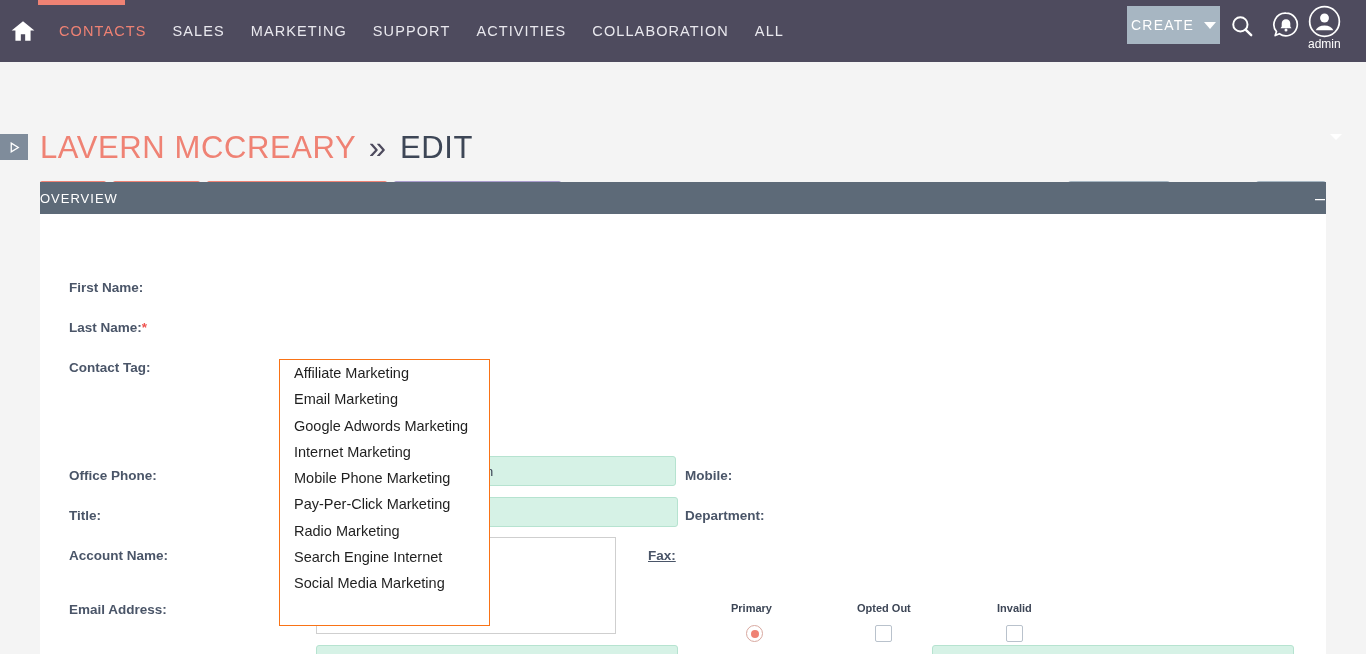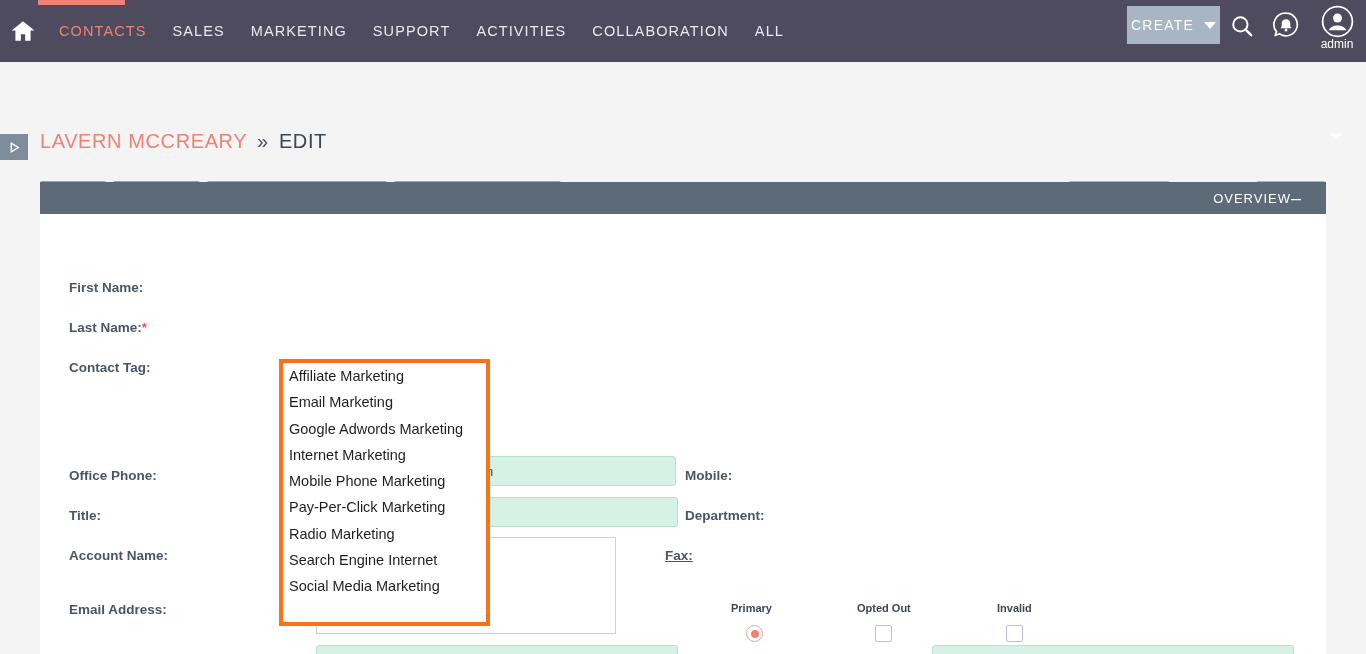--- a/index.html
+++ b/index.html
@@ -47,41 +47,41 @@
     width: 0; height: 0; border-left: 6px solid transparent;
     border-right: 6px solid transparent; border-top: 7px solid #fff;
   }
   .icon-btn {
     width: 44px; height: 44px; margin-top: 1px;
     display: flex; align-items: center; justify-content: center;
     cursor: pointer;
   }
   #admin-wrap {
     width: 58px; margin-top: 0; display: flex; flex-direction: column;
-    align-items: center; cursor: pointer; padding-top: 2px;
+    align-items: flex-start; cursor: pointer; padding-top: 2px;
   }
   #admin-label { color: #fff; font-size: 12px; margin-top: -1px; }
 
   
   #subheader {
     position: absolute; left: 0; top: 62px; width: 1366px; height: 112px;
     background: #f4f4f4;
   }
   #side-toggle {
     position: absolute; left: 0; top: 72px; width: 28px; height: 26px;
     background: #7f8c9b; display: flex; align-items: center; justify-content: center;
     cursor: pointer;
   }
   #header-chevron {
     position: absolute; right: 18px; top: 66px; width: 24px; height: 18px;
     display: flex; align-items: center; justify-content: center; cursor: pointer;
   }
   #page-title {
     position: absolute; left: 40px; top: 68px;
-    font-size: 20px; letter-spacing: 0.6px; font-weight: 400;
+    font-size: 31px; letter-spacing: 0.6px; font-weight: 400;
     color: #2f3b4e;
   }
   #page-title .name { color: #ef8274; }
   #page-title .sep { color: #4e4b5e; padding: 0 4px; }
   #page-title .mode { color: #3d4656; }
 
   #action-bar { position: absolute; left: 40px; top: 119px; display: flex; gap: 7px; }
   .btn {
     border: none; color: #fff; height: 30px; padding: 0 14px;
     font-size: 13.5px; letter-spacing: 0.7px; cursor: pointer; border-radius: 2px;
@@ -99,22 +99,22 @@
   }
   #pager-count { color: #3d4656; font-size: 14px; }
 
   
   #card {
     position: absolute; left: 40px; top: 182px; width: 1286px; height: 472px;
     background: #fff;
   }
   #panel-header {
     height: 32px; background: #5d6a78; color: #fff;
-    display: flex; align-items: center; justify-content: flex-end;
-    padding: 0 24px; font-size: 13px; letter-spacing: 1px;
+    display: flex; align-items: center; justify-content: space-between;
+    padding: 0 0; font-size: 13px; letter-spacing: 1px;
   }
   #panel-collapse { cursor: pointer; font-size: 18px; line-height: 10px; }
 
   #form { position: relative; height: 504px; }
 
   .flabel {
     position: absolute; font-size: 13.5px; font-weight: bold; color: #4a5568;
   }
   .finput {
     position: absolute; background: #d6f2e6; border: 1px solid #b6e3d0;
@@ -140,21 +140,21 @@
     position: absolute; left: 276px; top: 323px; width: 300px; height: 97px;
     background: #fff; border: 1px solid #cfcfcf;
   }
   #tag-chip {
     position: absolute; left: 10px; top: 12px;
     font-size: 13px; font-weight: bold; color: #1a1a1a;
   }
 
   #tag-dropdown {
     position: absolute; left: 279px; top: 359px; width: 211px; height: 267px;
-    background: #fff; border: 4px solid #f97316; z-index: 40; overflow: hidden;
+    background: #fff; border: 1px solid #f97316; z-index: 40; overflow: hidden; padding-left: 8px;
   }
   .tag-option {
     height: 26.3px; line-height: 26.3px; padding-left: 6px;
     font-size: 14.5px; color: #1f1f1f; cursor: pointer; white-space: nowrap;
   }
 
   .chk-label {
     position: absolute; font-size: 11px; font-weight: bold; color: #3d4656;
   }
   .chk-box {
@@ -281,21 +281,21 @@
       <span>Last Name:</span><span style="color:#ef5350;">*</span>
     </span>
     <span class="flabel" style="left:29px;  top:146px;">Contact Tag:</span>
     <span class="flabel" style="left:29px;  top:254px;">Office Phone:</span>
     <span class="flabel" style="left:29px;  top:294px;">Title:</span>
     <span class="flabel" style="left:29px;  top:334px;">Account Name:</span>
     <span class="flabel" style="left:29px;  top:388px;">Email Address:</span>
 
     <span class="flabel" style="left:645px; top:254px;">Mobile:</span>
     <span class="flabel" style="left:645px; top:294px;">Department:</span>
-    <span class="flabel" style="left:625px; top:334px;text-decoration:underline;">Fax:</span>
+    <span class="flabel" style="left:608px; top:334px;text-decoration:underline;">Fax:</span>
 
     <div id="salutation-select">
       <div id="salutation-face"></div>
       <div id="salutation-arrow"></div>
     </div>
 
     <input class="finput" style="left: 402px; top: 242px; width: 234px;" value="Lavern">
     <input class="finput" style="left: 276px; top: 283px; width: 362px;" value="Mccreary">
 
     <div id="tag-box">

